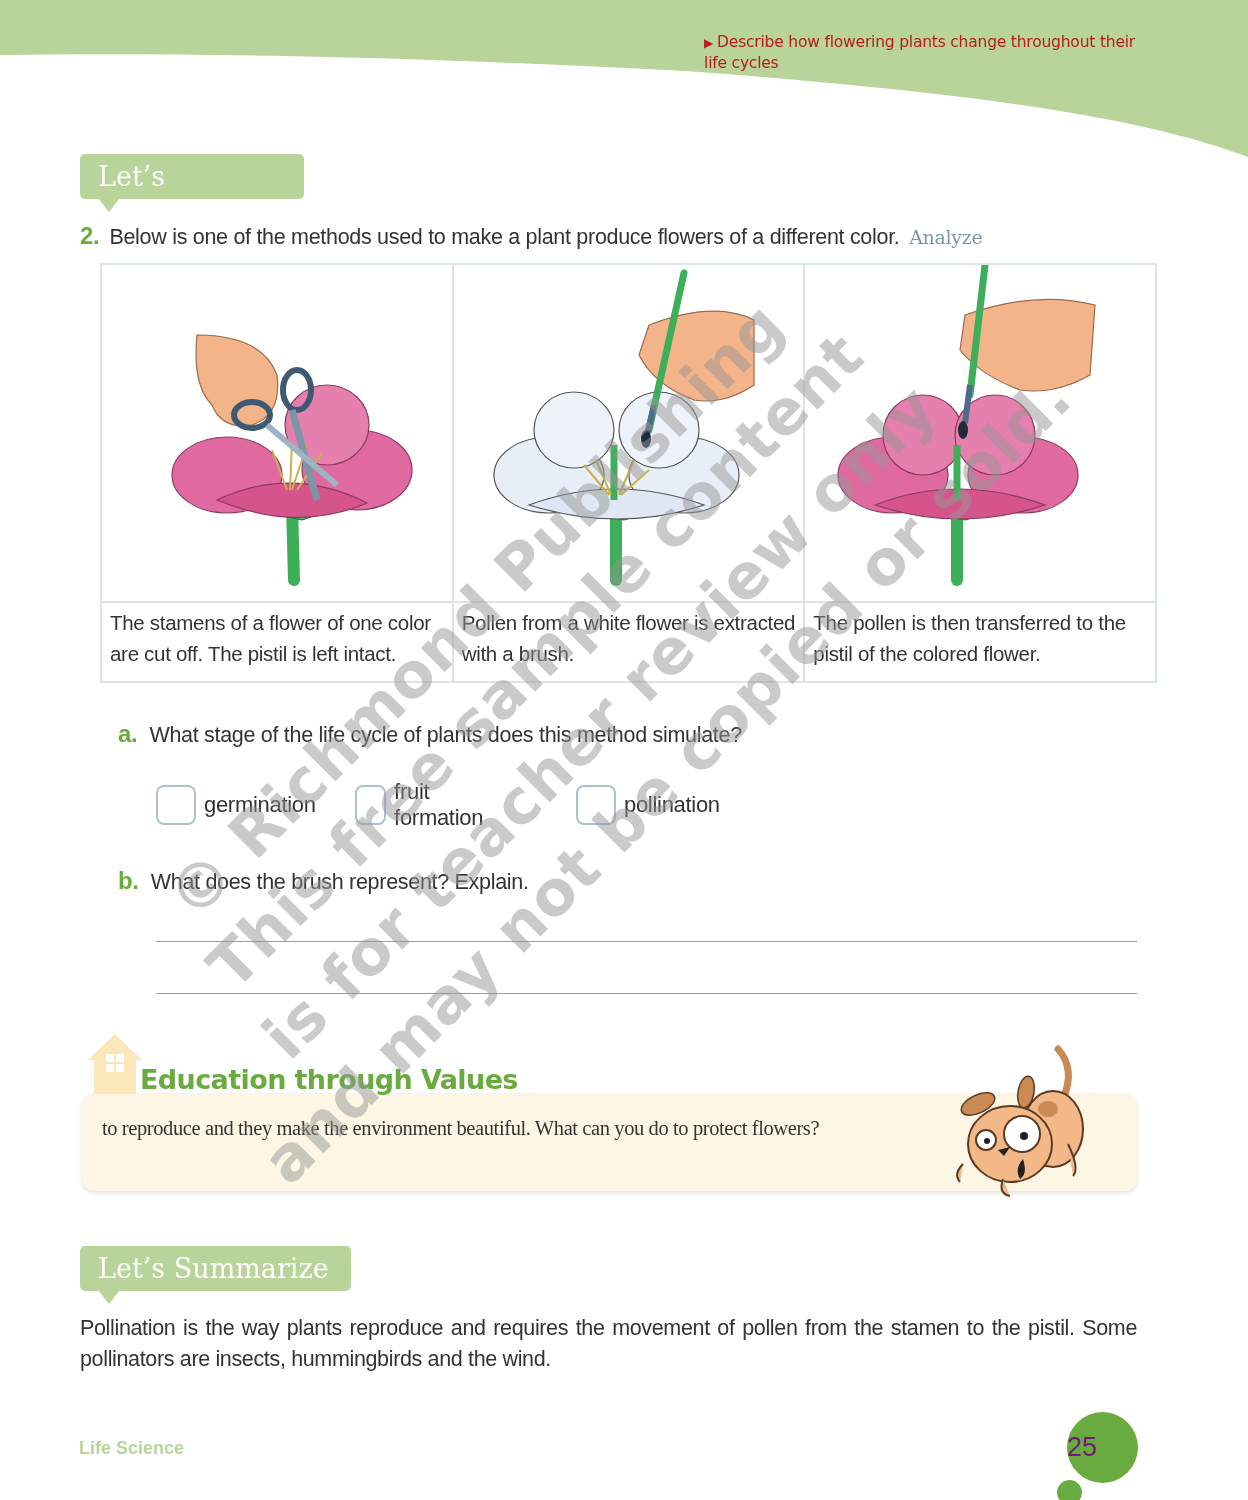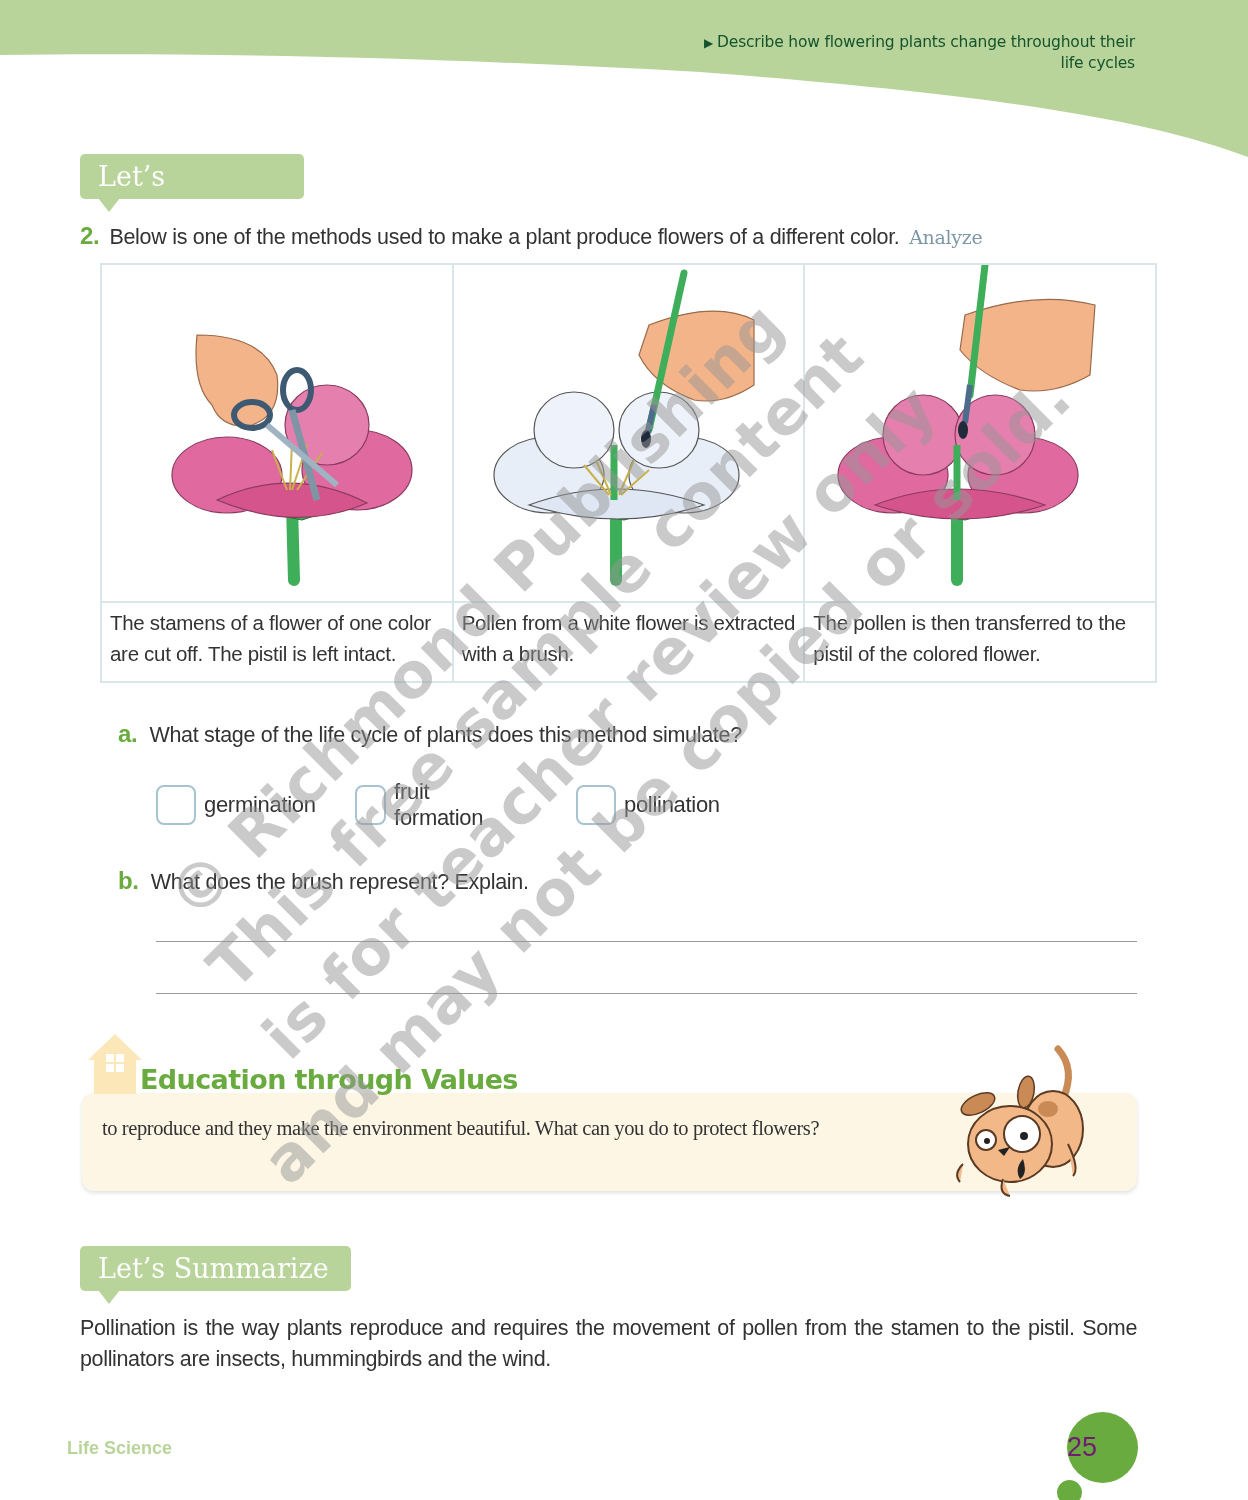--- a/index.html
+++ b/index.html
@@ -2,22 +2,22 @@
 <html><head>
 <meta charset="utf-8">
 <style>
   html, body { margin: 0; padding: 0; }
   body {
     width: 1248px; height: 1500px; position: relative; overflow: hidden;
     background: #ffffff; font-family: "Liberation Sans", sans-serif; color: #333;
   }
   .header-wave { position: absolute; left: 0; top: 0; width: 1248px; height: 170px; }
   .objective {
-    position: absolute; right: 113px; top: 32px; text-align: right;
-    color: #14532d; font-size: 15.5px; line-height: 20px; font-family: "DejaVu Sans", sans-serif;
+    position: absolute; right: 113px; top: 32px; text-align: left;
+    color: #b91c1c; font-size: 15.5px; line-height: 20px; font-family: "DejaVu Sans", sans-serif;
     font-weight: normal; letter-spacing: -0.2px;
   }
   .objective .tri { font-size: 12px; margin-right: 4px; }
 
   .tag {
     position: absolute; background: #b9d49a; color: #fff; border-radius: 5px;
     font-family: "DejaVu Serif", serif; font-size: 27px; padding: 0 18px;
     height: 45px; line-height: 45px;
   }
   .tag::after {
@@ -67,21 +67,21 @@
     position: absolute; left: 102px; top: 1113px; width: 830px; font-family: "Liberation Serif", serif;
     font-size: 20.5px; line-height: 31px; color: #333; letter-spacing: -0.4px;
   }
   .dog { position: absolute; left: 948px; top: 1044px; width: 150px; height: 156px; }
 
   .summary {
     position: absolute; left: 80px; top: 1313px; width: 1057px; font-size: 21.5px; line-height: 31px;
     color: #333; text-align: justify; letter-spacing: -0.35px;
   }
 
-  .footer-label { position: absolute; left: 67px; top: 1438px; color: #b9d49a; font-weight: bold; font-size: 18px; }
+  .footer-label { position: absolute; left: 79px; top: 1438px; color: #b9d49a; font-weight: bold; font-size: 18px; }
   .page-circle {
     position: absolute; left: 1067px; top: 1412px; width: 71px; height: 71px; border-radius: 50%;
     background: #6aab3f; color: #701a75; font-size: 27px; text-align: left; line-height: 71px;
   }
   .page-dot { position: absolute; left: 1057px; top: 1480px; width: 25px; height: 25px; border-radius: 50%; background: #6aab3f; }
 
   .watermark {
     position: absolute; left: 0; top: 0; width: 1248px; height: 1500px; pointer-events: none; overflow: hidden;
   }
   .wm-line {

